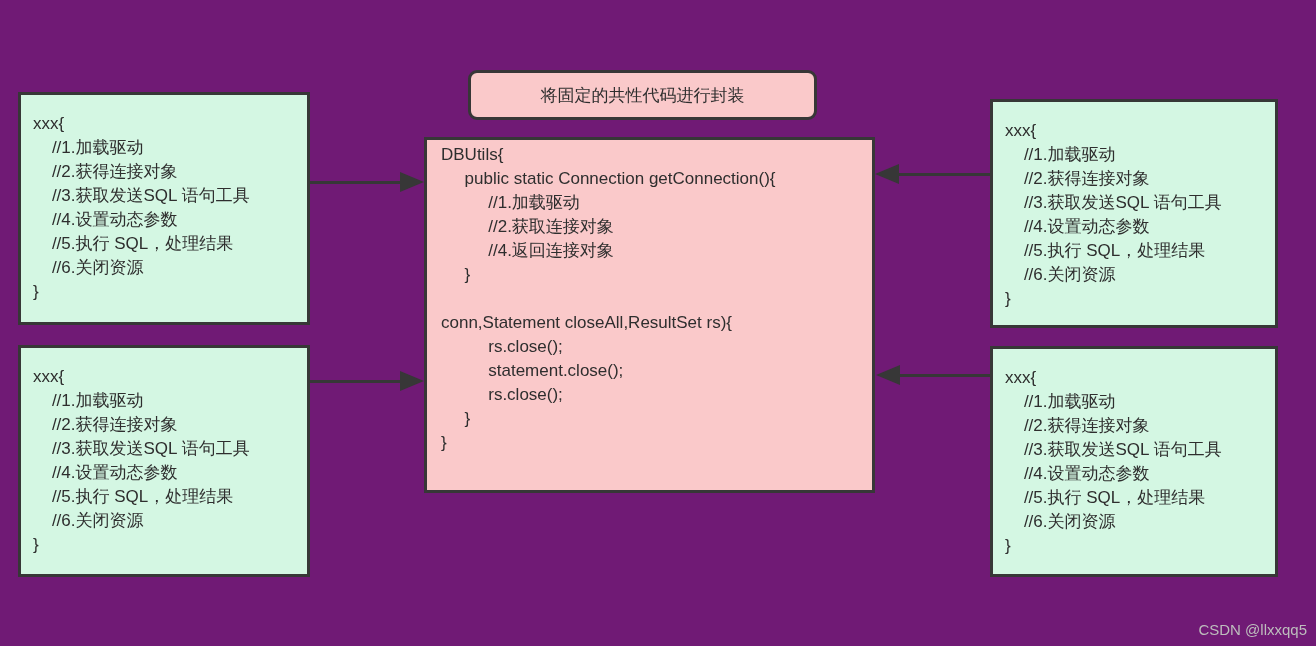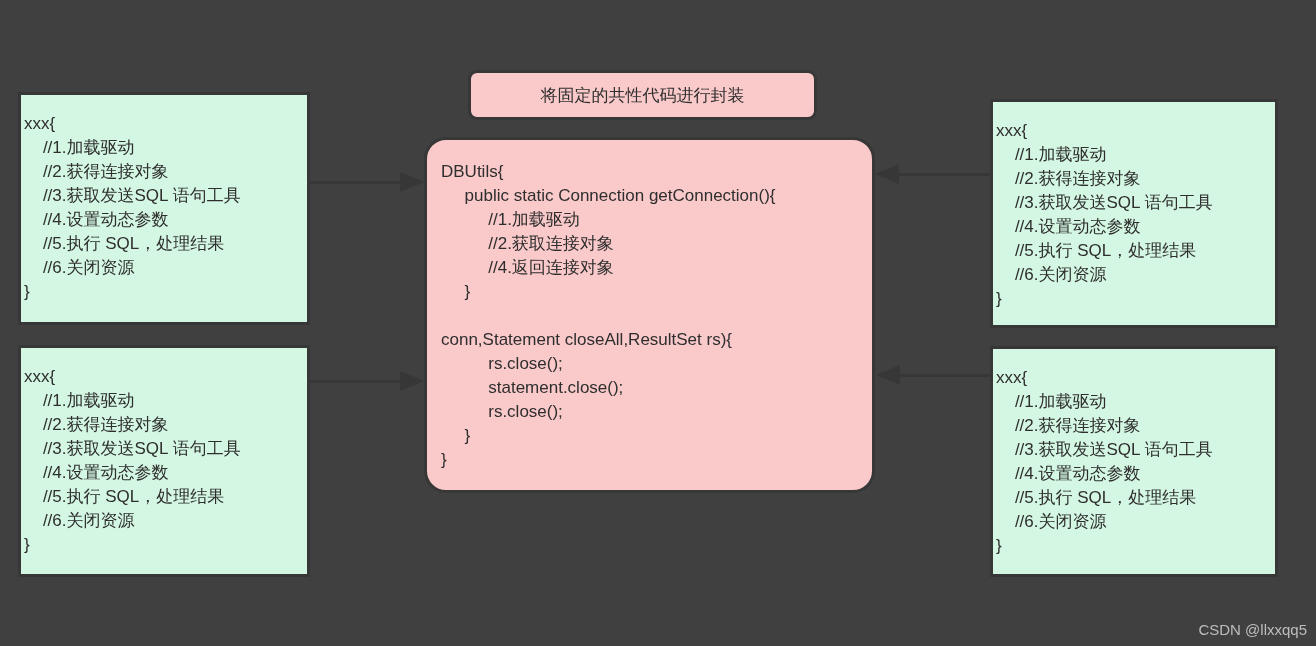--- a/index.html
+++ b/index.html
@@ -4,44 +4,43 @@
 <style>
   html, body {
     margin: 0;
     padding: 0;
     background: #ffffff;
   }
   .canvas {
     position: relative;
     width: 1316px;
     height: 646px;
-    background: #404040;
+    background: #701a75;
     overflow: hidden;
     font-family: "Liberation Sans", "DejaVu Sans", sans-serif;
   }
   .box {
     position: absolute;
     box-sizing: border-box;
     border: 3px solid #373737;
     color: #2e2e2e;
     font-size: 17px;
     line-height: 24px;
   }
   .code-line {
     white-space: pre;
     min-height: 24px;
   }
   .box.green {
     background: #d4f7e3;
-    padding: 17px 3px;
+    padding: 17px 12px;
   }
   .box.pink {
     background: #fac9ca;
-    padding: 20px 14px;
-    border-radius: 22px;
+    padding: 3px 14px;
   }
   .box-top-left    { left: 18px;  top: 92px;  width: 292px; height: 233px; }
   .box-bottom-left { left: 18px;  top: 345px; width: 292px; height: 232px; }
   .box-top-right   { left: 990px; top: 99px;  width: 288px; height: 229px; }
   .box-bottom-right{ left: 990px; top: 346px; width: 288px; height: 231px; }
   .box-center      { left: 424px; top: 137px; width: 451px; height: 356px; }
 
   .title-box {
     position: absolute;
     left: 468px;

